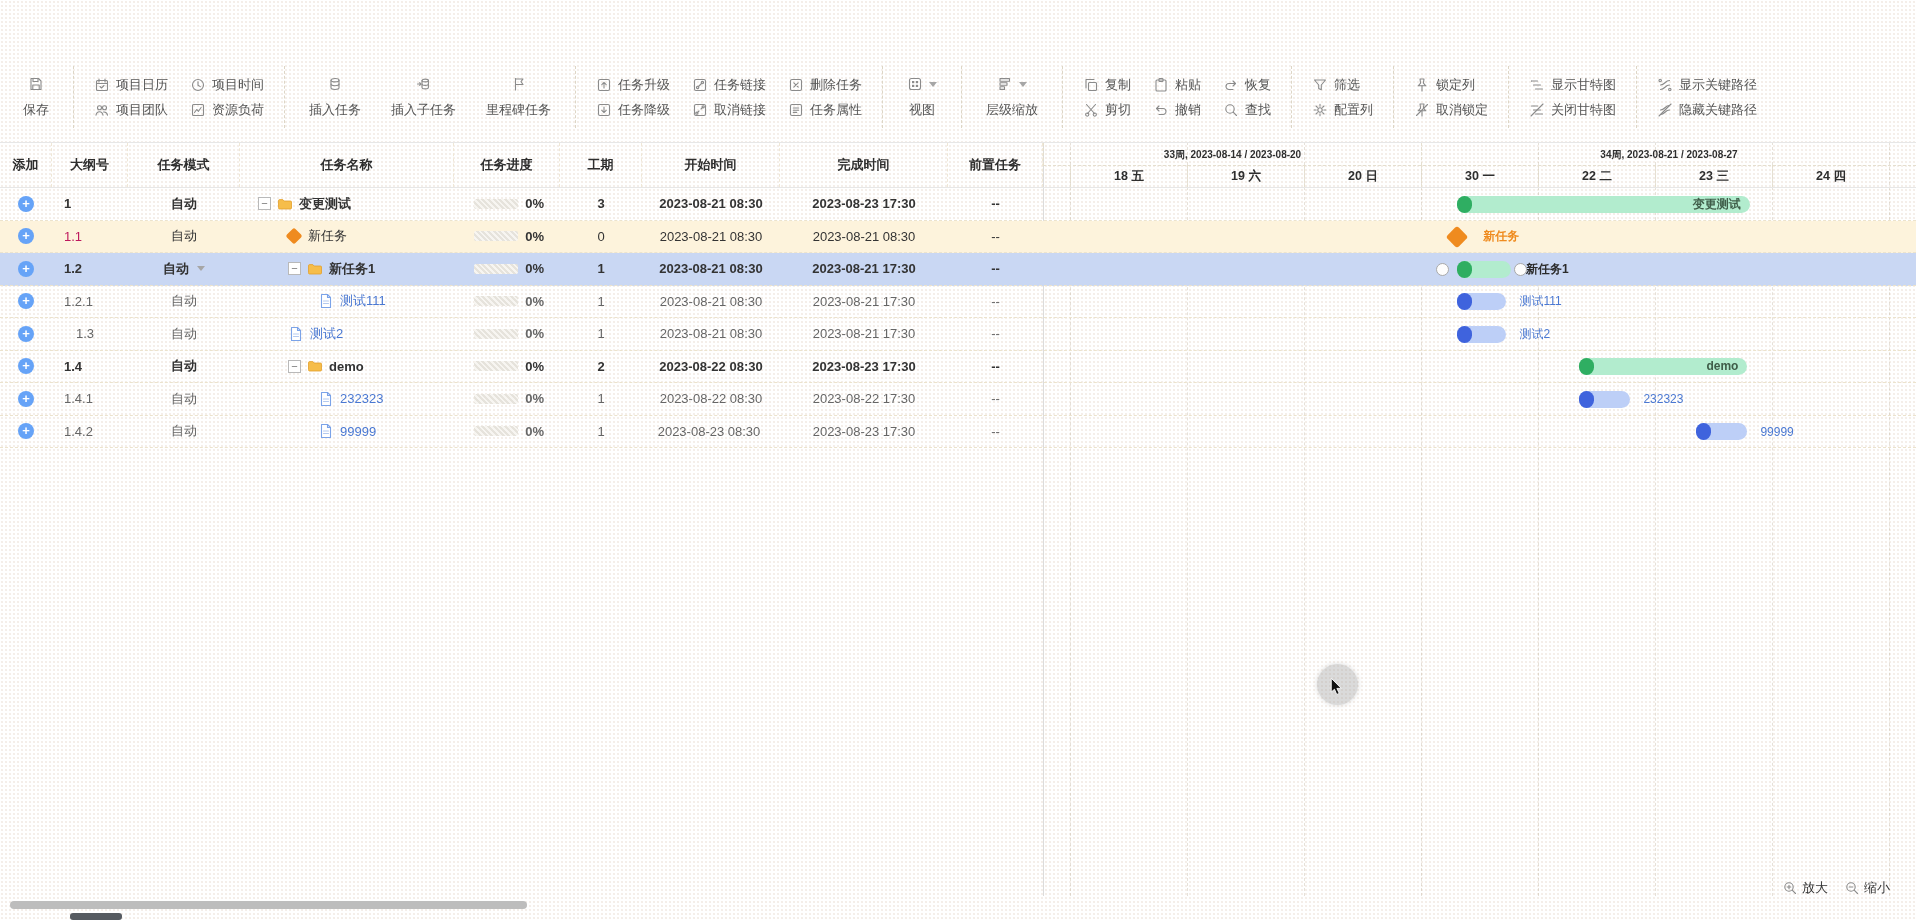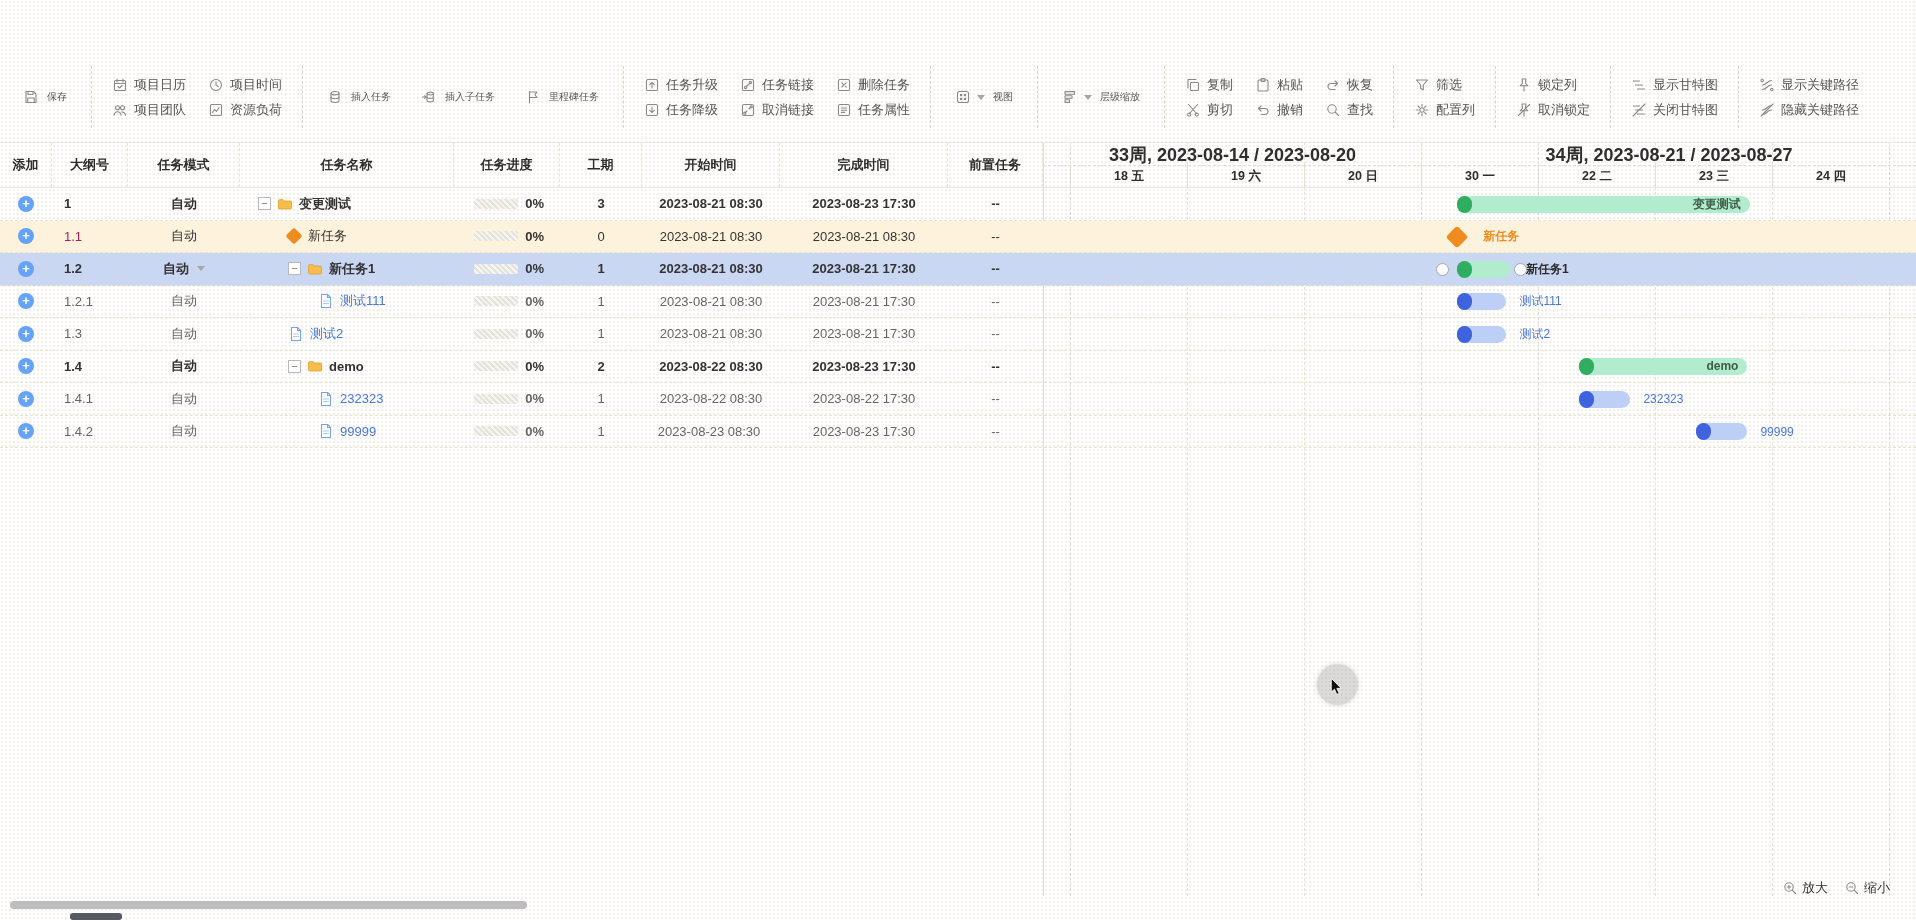--- a/index.html
+++ b/index.html
@@ -12,35 +12,35 @@
   .titlebar{position:absolute;left:0;top:0;width:1916px;height:52px;box-sizing:border-box;
             border-bottom:1px dashed #e9e2d2;display:flex;align-items:center;}
   .title{font-size:16px;color:#2c2c2c;margin-left:20px;}
   .close{position:absolute;right:16px;top:14px;width:24px;height:24px;line-height:24px;text-align:center;
          font-size:16px;color:#555;cursor:pointer;}
   
   .toolbar{position:absolute;left:0;top:52px;width:1916px;height:90px;display:flex;align-items:center;
            padding:0 8px;box-sizing:border-box;}
   .tb-group{display:flex;align-items:center;}
   .tb-sep{border-left:1px dashed #ddd6c6;height:62px;margin:0 9px;}
-  .tb-big{display:flex;flex-direction:row;align-items:center;justify-content:flex-start;gap:8px;
-          font-size:10px;color:#555;padding:0 15px;cursor:pointer;white-space:nowrap;}
+  .tb-big{display:flex;flex-direction:column;align-items:center;justify-content:flex-start;gap:8px;
+          font-size:13px;color:#555;padding:0 15px;cursor:pointer;white-space:nowrap;}
   .iconrow{display:flex;align-items:center;gap:6px;height:18px;}
   .tb-col{display:flex;flex-direction:column;gap:7px;justify-content:center;margin:0 11px;}
   .tb-btn{display:flex;align-items:center;gap:6px;font-size:13px;color:#555;cursor:pointer;white-space:nowrap;}
   .tb-ic{display:inline-flex;width:16px;height:16px;}
   .caret{width:0;height:0;border-left:4px solid transparent;border-right:4px solid transparent;
          border-top:5px solid #a6a6a6;display:inline-block;}
   
   .gridhead{position:absolute;left:0;top:142px;width:1916px;height:46px;box-sizing:border-box;
             border-top:1px solid #e7e7e7;border-bottom:1px solid #e7e7e7;z-index:3;}
   .hcell{position:absolute;top:0;height:44px;line-height:44px;text-align:center;font-weight:bold;
          font-size:13px;color:#2e2e2e;border-right:1px dashed #efe7d6;box-sizing:border-box;}
   .wk{position:absolute;top:0;height:22px;line-height:24px;text-align:center;font-weight:bold;
-      font-size:18px;color:#2e2e2e;border-left:1px dashed #e5dfcf;box-sizing:border-box;}
+      font-size:10px;color:#2e2e2e;border-left:1px dashed #e5dfcf;box-sizing:border-box;}
   .day{position:absolute;top:22px;height:22px;line-height:22px;text-align:center;font-weight:bold;
        font-size:12.5px;color:#2e2e2e;border-left:1px dashed #e5dfcf;box-sizing:border-box;}
   .wkline{position:absolute;left:1043px;top:22px;width:873px;border-top:1px dashed #e5dfcf;}
   
   .row{position:absolute;left:0;width:1916px;height:32.5px;box-sizing:border-box;
        border-bottom:1px dashed #ece3cd;z-index:2;}
   .cell{position:absolute;top:0;height:100%;display:flex;align-items:center;font-size:13px;color:#333;
         box-sizing:border-box;overflow:hidden;}
   .plus{width:16px;height:16px;border-radius:50%;background:#66a3f7;color:#fff;font-size:13px;line-height:16px;
         text-align:center;font-weight:bold;cursor:pointer;}
@@ -556,21 +556,21 @@
         </div>
         <div class="cell" style="left: 560px; width: 82px; justify-content: center; color: rgb(102, 102, 102); font-weight: normal;">1</div>
         <div class="cell" style="left: 642px; width: 138px; justify-content: center; color: rgb(102, 102, 102); font-weight: normal;">2023-08-21 08:30</div>
         <div class="cell" style="left: 780px; width: 168px; justify-content: center; color: rgb(102, 102, 102); font-weight: normal;">2023-08-21 17:30</div>
         <div class="cell" style="left: 948px; width: 95px; justify-content: center; color: rgb(102, 102, 102); font-weight: normal;">--</div>
       </div>
       <div class="row" style="top: 318px;">
         <div class="cell" style="left: 0px; width: 52px; justify-content: center;">
           <div class="plus">+</div>
         </div>
-        <div class="cell" style="left: 52px; width: 76px; padding-left: 12px; color: rgb(102, 102, 102); font-weight: normal;">1.3</div>
+        <div class="cell" style="left: 64px; width: 76px; padding-left: 12px; color: rgb(102, 102, 102); font-weight: normal;">1.3</div>
         <div class="cell" style="left: 128px; width: 112px; justify-content: center;">
           <span style="color: rgb(102, 102, 102); font-weight: normal;">自动</span>
         </div>
         <div class="cell" style="left: 240px; width: 214px; padding-left: 48px; gap: 6px;">
           <span class="tb-ic">
             <svg width="16" height="16" viewBox="0 0 16 16" fill="none" stroke="#8b8b8b" stroke-width="1.1" stroke-linecap="round" stroke-linejoin="round">
               <path d="M3.5 1.5h6l3 3v10h-9z" fill="#ffffff" stroke="#7ba3e8"></path>
               <path d="M9.5 1.5v3h3" stroke="#7ba3e8"></path>
               <path d="M5.5 8h5M5.5 10.5h5" stroke="#b3c9ef"></path>
             </svg>

